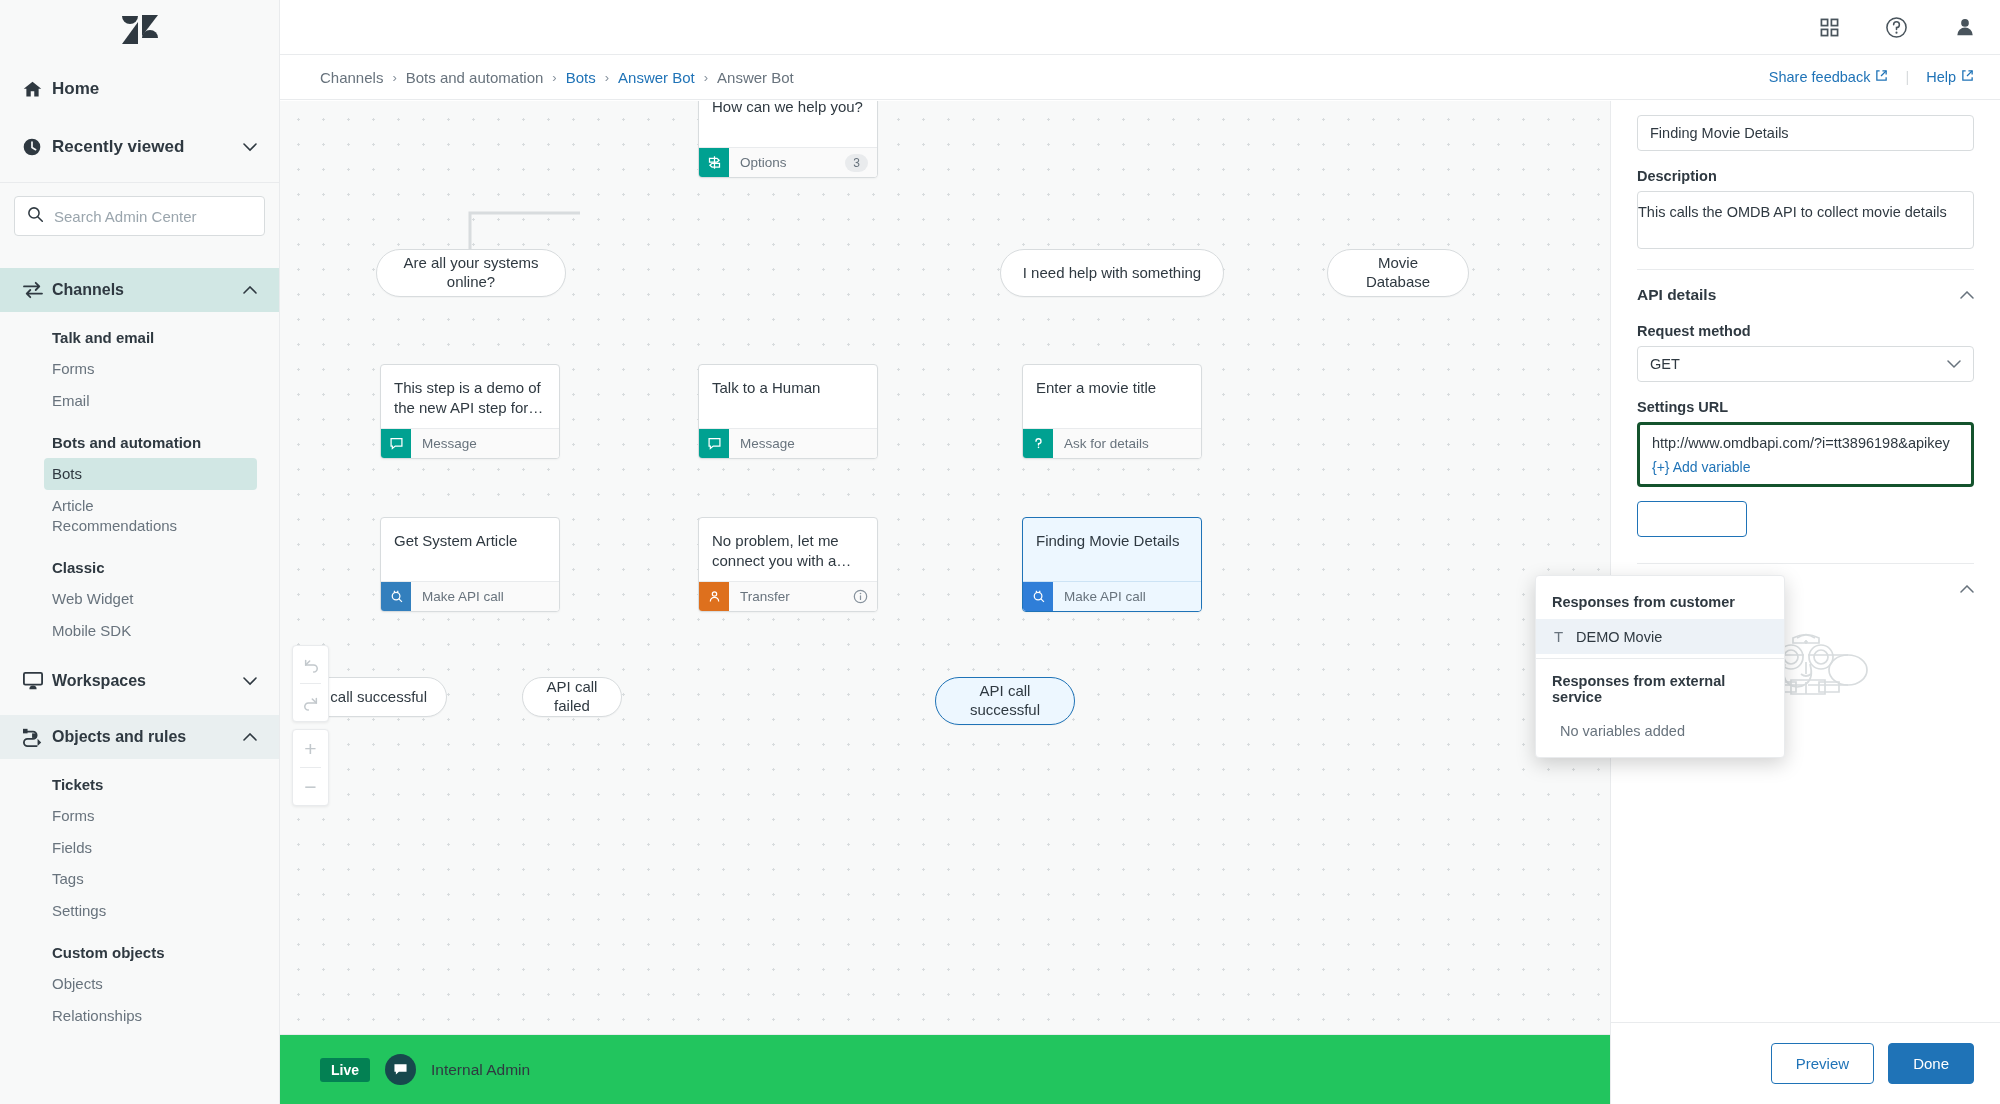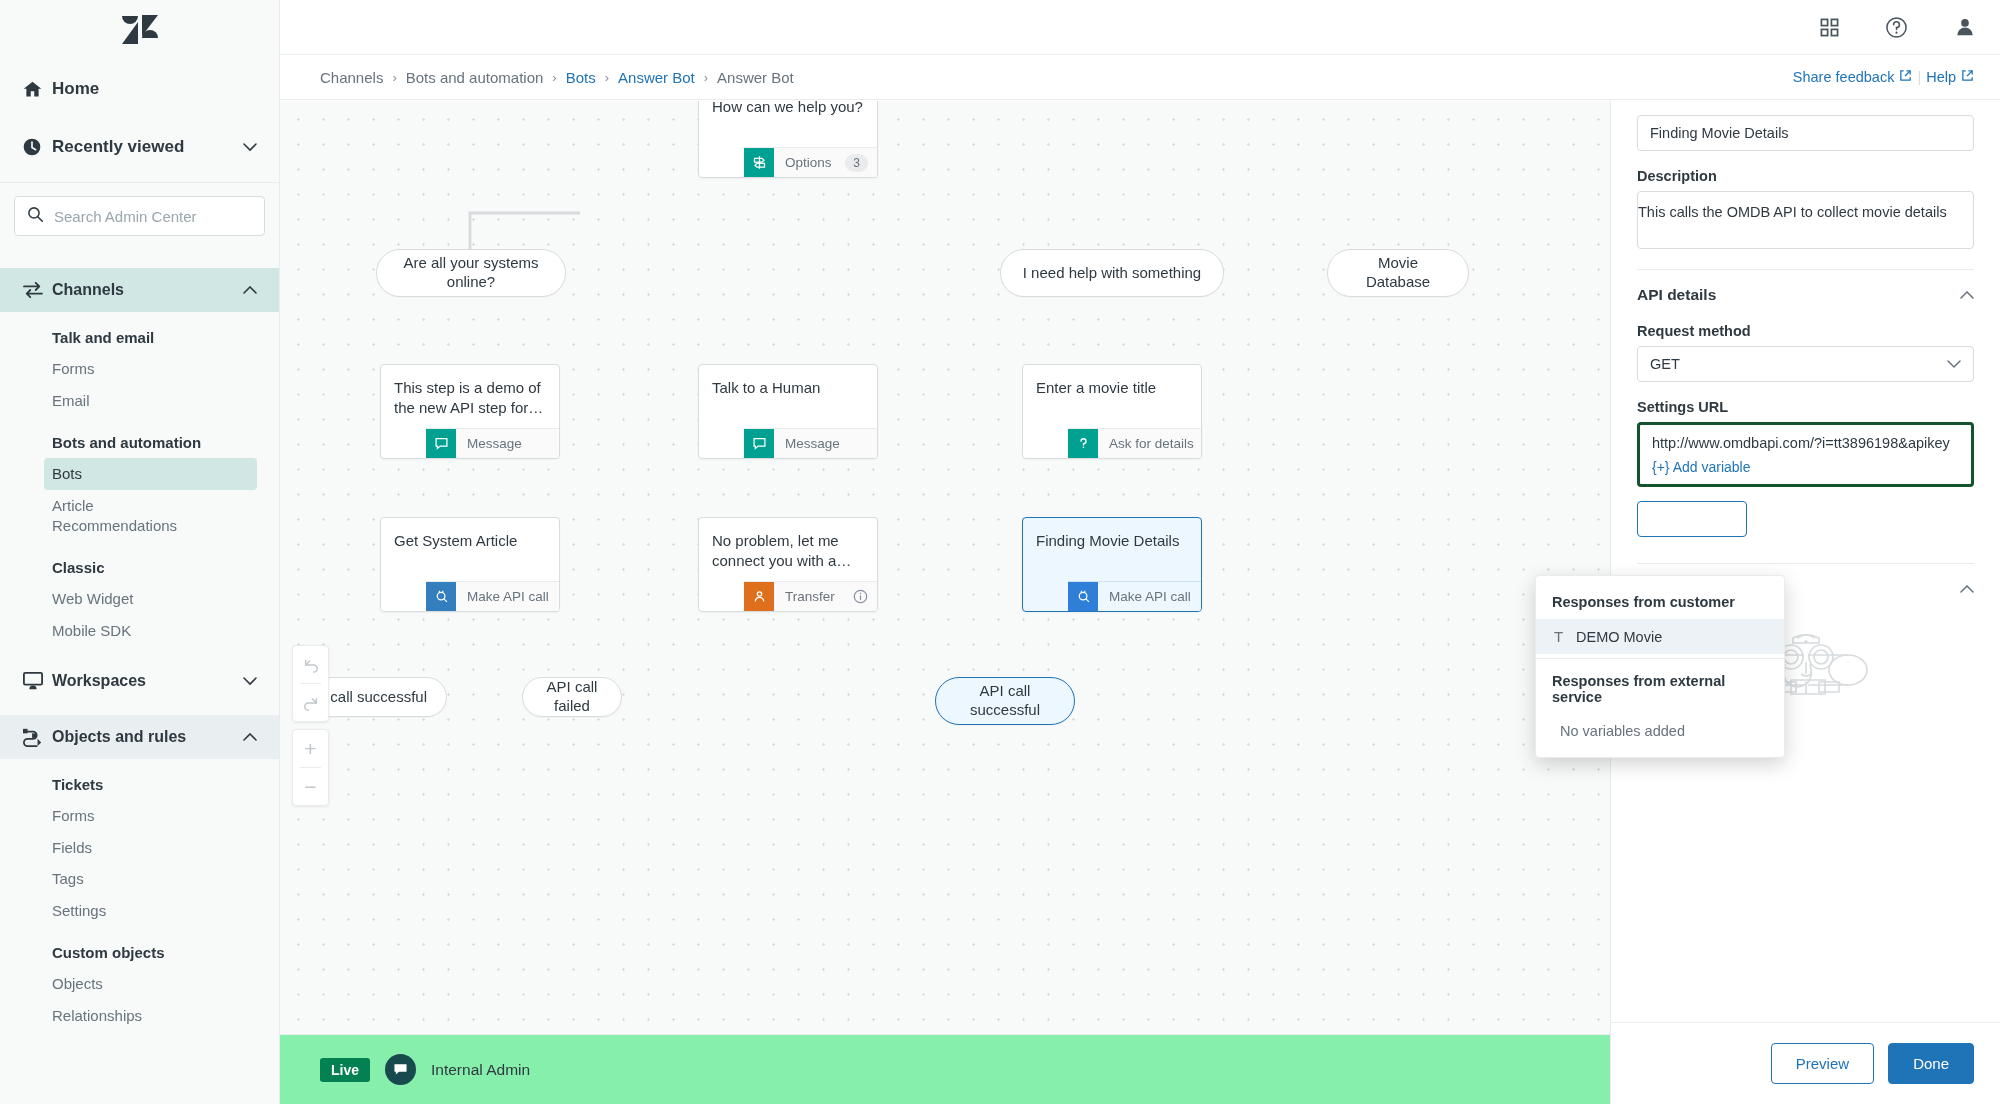--- a/index.html
+++ b/index.html
@@ -69,21 +69,21 @@
   .topbar .tb-ico { cursor: pointer; display: flex; align-items: center; }
   .crumbbar {
     height: 45px; display: flex; align-items: center;
     padding: 0 26px 0 40px; justify-content: space-between;
     border-bottom: 1px solid #e9ebed; background: #fff;
   }
   .crumbs { display: flex; align-items: center; gap: 9px; font-size: 15px; }
   .crumbs .c { color: #68737d; }
   .crumbs .c.lnk { color: #1f73b7; cursor: pointer; }
   .crumbs .sep { color: #87929d; font-size: 13px; }
-  .crumb-right { display: flex; align-items: flex-end; gap: 5px; font-size: 14.5px; }
+  .crumb-right { display: flex; align-items: flex-end; gap: 17px; font-size: 14.5px; }
   .crumb-right a { color: #1f73b7; text-decoration: none; cursor: pointer; display:flex; align-items:center; gap:5px;}
   .crumb-right .vbar { color: #d8dcde; }
 
   
   .canvas-wrap {
     position: absolute; top: 101px; left: 0; right: 0; bottom: 70px;
     overflow: hidden; background: #f8f9f9;
   }
   .canvas {
     position: absolute; inset: 0;
@@ -108,21 +108,21 @@
     border-radius: 4px; cursor: pointer; overflow: hidden;
     box-shadow: 0 1px 2px rgba(0,0,0,.04);
   }
   .card.sel { border: 1px solid #1f73b7; background: #edf7ff; }
   .card-body {
     padding: 13px 13px 0 13px; font-size: 15px; color: #2f3941;
     line-height: 1.35; height: 63px; overflow: hidden;
   }
   .card-foot {
     display: flex; align-items: center; height: 30px;
-    border-top: 1px solid #e9ebed; background: #fafafa; margin-left: 45px;
+    border-top: 1px solid #e9ebed; background: #fafafa;
   }
   .card.sel .card-foot { background: #edf7ff; border-top-color: #cce3f5; }
   .chip {
     width: 30px; height: 30px; flex: 0 0 30px;
     display: flex; align-items: center; justify-content: center;
     color: #fff;
   }
   .chip.teal { background: #00a191; }
   .chip.blue { background: #337fbd; }
   .chip.orange { background: #de701d; }
@@ -220,21 +220,21 @@
     font-size: 14.5px; color: #2f3941; cursor: pointer;
   }
   .vd-item.hl { background: #edf2f7; }
   .vd-item .ti { color: #68737d; font-size: 15px; width: 13px; text-align: center; }
   .vd-sep { height: 1px; background: #e9ebed; margin: 4px 0; }
   .vd-empty { font-size: 14.5px; color: #68737d; padding: 9px 16px 10px 24px; }
 
   
   .botbar {
     position: absolute; left: 0; right: 390px; bottom: 0; height: 70px;
-    background: #86efac; border-top: 1px solid #e9ebed;
+    background: #22c55e; border-top: 1px solid #e9ebed;
     display: flex; align-items: center; padding-left: 40px; gap: 15px;
   }
   .live-badge {
     background: #038153; color: #fff; font-size: 14px; font-weight: 700;
     padding: 4px 11px; border-radius: 3px;
   }
   .note-ic {
     width: 31px; height: 31px; border-radius: 50%; background: #17494d;
     display: flex; align-items: center; justify-content: center;
   }

